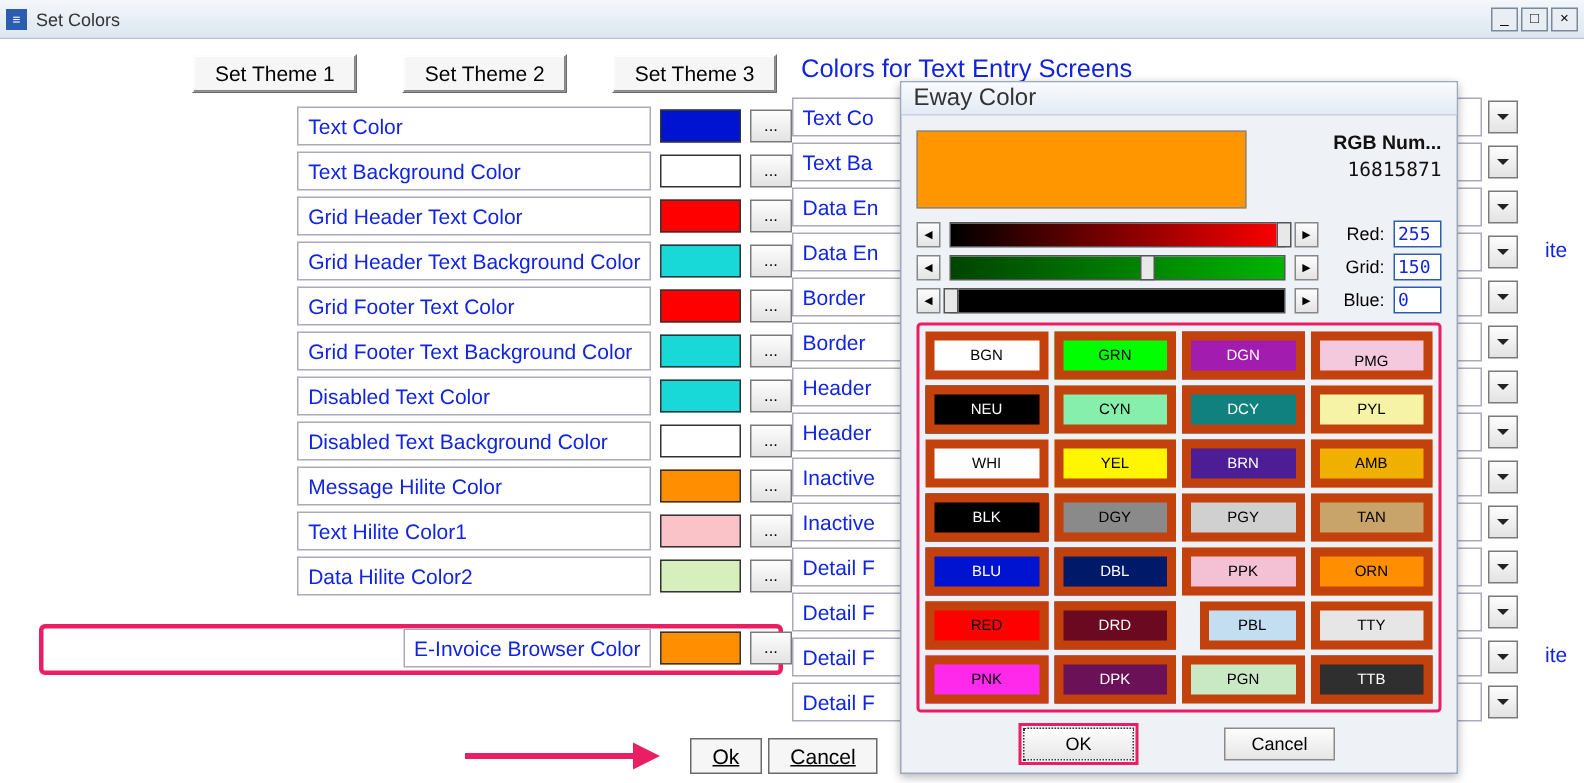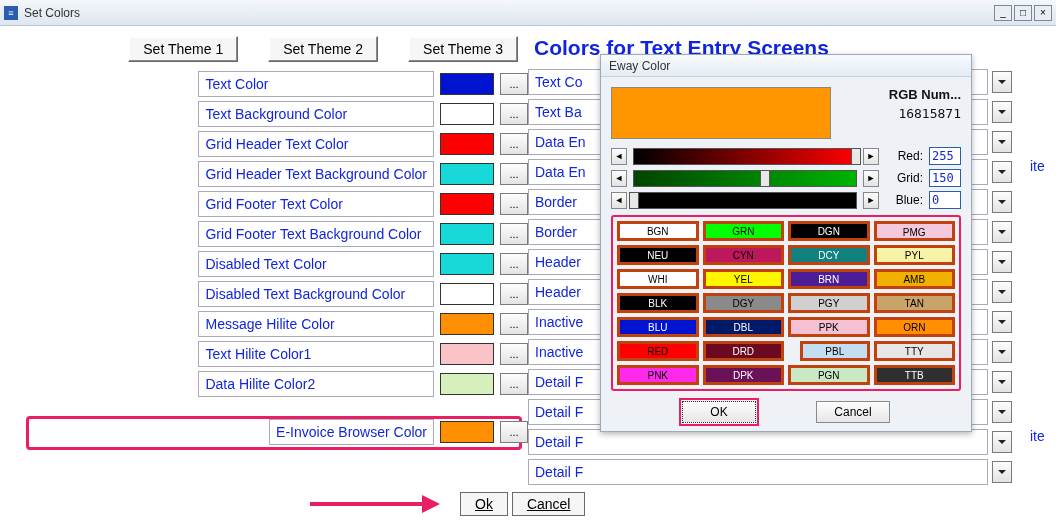--- a/index.html
+++ b/index.html
@@ -92,23 +92,22 @@
   .ddlbtn {
     width:28px; height:22px;
     border:1px solid #7a7a7a;
     background:linear-gradient(#fdfdfd,#e3e3e3);
     font-size:11px;
     display:flex; align-items:center; justify-content:center;
     cursor:pointer;
   }
   .right-header {
     color:#1125e0;
-    font-size:21px;
+    font-size:17px;
     padding: 2px 6px 6px 6px;
-    font-weight: bold;
   }
   .right-row {
     display:flex; align-items:center;
     height:28px; margin-top:2px;
   }
   .right-lbl {
     width: 460px;
     border:1px solid #aab;
     background:#fff;
     color:#1125e0;
@@ -179,21 +178,21 @@
     background:#eef1f5;
     border:1px solid #9ab;
     box-shadow:0 2px 6px rgba(0,0,0,0.3);
     z-index: 10;
   }
   .picker-title {
     height:22px;
     background:linear-gradient(#f8fbfe,#e3ebf4);
     border-bottom:1px solid #c8d2de;
     color:#333;
-    font-size:12px;
+    font-size:16px;
     display:flex; align-items:center;
     padding:0 8px;
   }
   .picker-body { padding:10px 10px 8px 10px; }
   .preview-row { display:flex; align-items:flex-start; margin-bottom:8px; }
   .preview-swatch {
     width:220px; height:52px; border:1px solid #888;
     margin-right:12px;
   }
   .rgbnum { font-size:13px; font-weight:bold; color:#111; text-align:right; }
@@ -225,22 +224,22 @@
   .swatch-grid {
     border:2px solid #e91e63;
     border-radius:3px;
     padding:4px;
     display:grid;
     grid-template-columns: repeat(4, 1fr);
     gap:4px;
     margin-top:6px;
   }
   .gsw {
-    height:20px;
-    border:3px solid #c2410c;
+    height:32px;
+    border:6px solid #c2410c;
     display:flex; align-items:center; justify-content:center;
     font-size:10px;
     cursor:pointer;
     position:relative;
   }
   .gsw span { position:relative; z-index:1; }
   .picker-footer {
     display:flex; justify-content:center; gap:60px;
     margin-top:10px;
   }
@@ -493,30 +492,30 @@
           <input class="slide-input" value="0" style="">
         </div>
       </div>
     <div class="swatch-grid" id="swatch-grid">
         <div class="gsw" style="background: rgb(255, 255, 255); color: rgb(0, 0, 0);">
           <span>BGN</span>
         </div>
         <div class="gsw" style="background: rgb(0, 255, 0); color: rgb(0, 0, 0);">
           <span>GRN</span>
         </div>
-        <div class="gsw" style="background: #000000; color: rgb(255, 255, 255); text-align: center;">
+        <div class="gsw" style="background: #a21caf; color: rgb(255, 255, 255); text-align: center;">
           <span>DGN</span>
         </div>
         <div class="gsw" style="background: rgb(244, 200, 221); color: rgb(0, 0, 0); align-items: flex-end;">
           <span>PMG</span>
         </div>
         <div class="gsw" style="background: rgb(0, 0, 0); color: rgb(255, 255, 255);">
           <span>NEU</span>
         </div>
-        <div class="gsw" style="background: #be185d; color: rgb(0, 0, 0);">
+        <div class="gsw" style="background: #86efac; color: rgb(0, 0, 0);">
           <span>CYN</span>
         </div>
         <div class="gsw" style="background: rgb(17, 129, 127); color: rgb(255, 255, 255);">
           <span>DCY</span>
         </div>
         <div class="gsw" style="background: rgb(247, 243, 166); color: rgb(0, 0, 0);">
           <span>PYL</span>
         </div>
         <div class="gsw" style="background: rgb(255, 255, 255); color: rgb(0, 0, 0);">
           <span>WHI</span>

